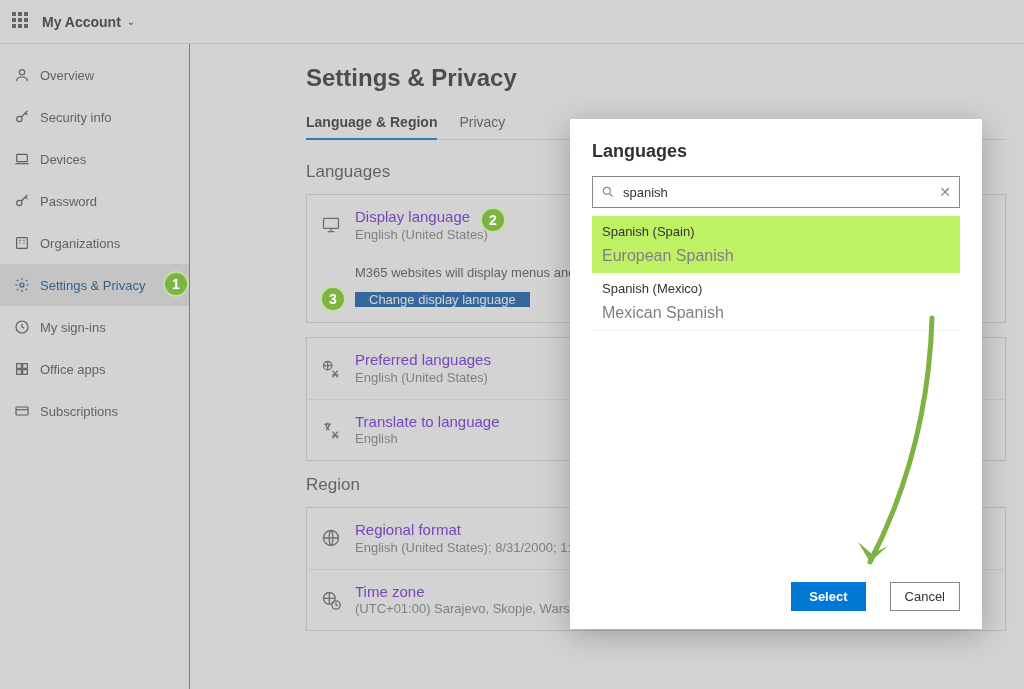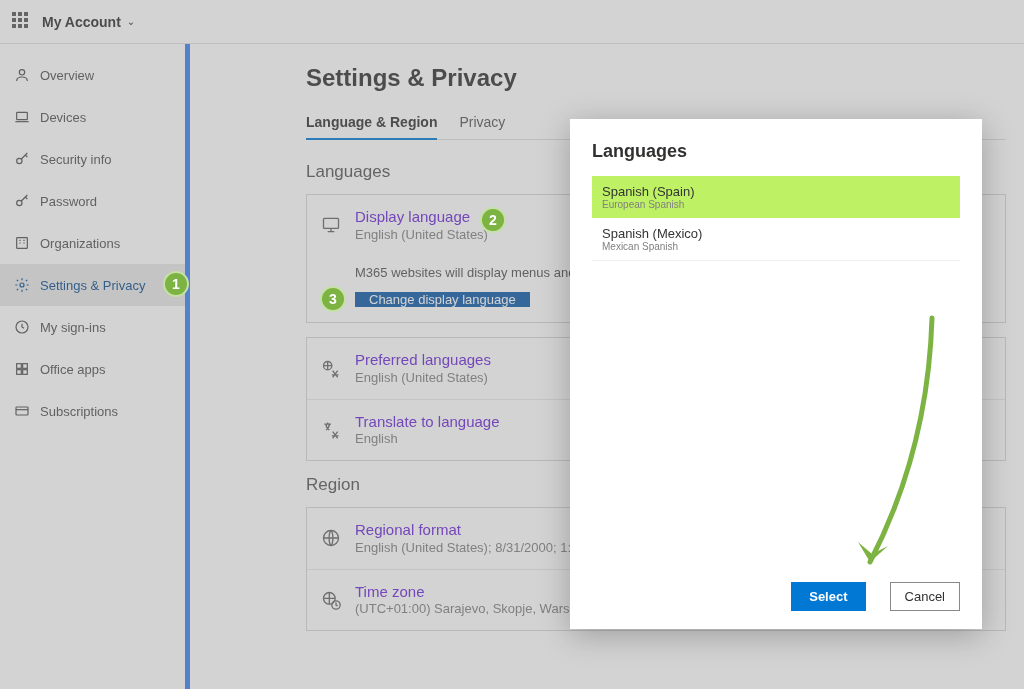--- a/index.html
+++ b/index.html
@@ -8,21 +8,21 @@
   .dim-overlay { position: absolute; inset: 0; background: rgba(128,128,128,0.35); z-index: 50; pointer-events: none; }
   
   
   .header { height: 44px; display: flex; align-items: center; padding: 0 12px; border-bottom: 1px solid #e1e1e1; }
   .waffle { width: 20px; height: 20px; display: grid; grid-template-columns: repeat(3,4px); grid-template-rows: repeat(3,4px); gap: 2px; margin-right: 10px; }
   .waffle span { background: #555; width: 4px; height: 4px; }
   .acct-title { font-size: 14px; color: #323130; font-weight: 600; }
   .chev { margin-left: 6px; font-size: 10px; color: #323130; }
   
   
-  .sidebar { position: absolute; top: 44px; left: 0; width: 190px; bottom: 0; border-right: 5px solid #3b82f6; background: #fff; padding-top: 10px; }
+  .sidebar { position: absolute; top: 44px; left: 0; width: 190px; bottom: 0; border-right: 1px solid #3b82f6; background: #fff; padding-top: 10px; }
   .sb-item { display: flex; align-items: center; height: 42px; padding: 0 14px; font-size: 13px; color: #525150; cursor: pointer; position: relative; }
   .sb-item .icon { width: 16px; height: 16px; margin-right: 10px; stroke: #525150; fill: none; }
   .sb-item.active { background: #e8e8e8; color: #0a4e8f; }
   .sb-item.active .icon { stroke: #0a4e8f; }
   
   
   .main { position: absolute; top: 44px; left: 190px; right: 0; bottom: 0; padding: 20px 0 0 116px; }
   .page-title { font-size: 24px; font-weight: 600; color: #323130; margin-bottom: 22px; }
   .tabs { display: flex; gap: 22px; border-bottom: 1px solid #ddd; margin-bottom: 22px; width: 700px; }
   .tab { font-size: 14px; color: #555; padding-bottom: 8px; cursor: pointer; }
@@ -46,21 +46,21 @@
   
   .modal { position: absolute; top: 119px; left: 570px; width: 412px; height: 510px; background: #fff; box-shadow: 0 6px 30px rgba(0,0,0,0.25); z-index: 100; padding: 22px 22px 18px 22px; display: flex; flex-direction: column; }
   .modal-title { font-size: 18px; font-weight: 600; color: #323130; margin-bottom: 14px; }
   .search-box { display: flex; align-items: center; border: 1px solid #888; height: 32px; padding: 0 8px; margin-bottom: 8px; }
   .search-box svg { width: 14px; height: 14px; stroke: #888; fill: none; }
   .search-box input { flex: 1; border: none; outline: none; font-size: 13px; padding: 0 8px; color: #333; }
   .search-box .clear { font-size: 14px; color: #888; cursor: pointer; }
   .result { padding: 8px 10px; cursor: pointer; }
   .result.sel { background: #bef264; }
   .result .r-title { font-size: 13px; color: #333; }
-  .result .r-sub { font-size: 10px; color: #808080; }
+  .result .r-sub { font-size: 16px; color: #808080; margin-top: 8px; }
   .result-sep { height: 1px; background: #eee; }
   .modal-footer { margin-top: auto; display: flex; justify-content: flex-end; gap: 24px; }
   .btn-select { background: #0078d4; color: #fff; border: none; font-size: 13px; padding: 7px 18px; font-weight: 600; cursor: pointer; }
   .btn-cancel { background: #fff; color: #323130; border: 1px solid #888; font-size: 13px; padding: 6px 14px; cursor: pointer; }
   
   
   .arrow { position: absolute; z-index: 110; pointer-events: none; }
 </style>
 </head>
 <body>
@@ -86,31 +86,31 @@
   <div class="sidebar">
     <div class="sb-item">
       <svg class="icon" viewBox="0 0 24 24" stroke-width="1.8">
           <circle cx="12" cy="8" r="4"></circle>
           <path d="M4 21c0-4 4-6 8-6s8 2 8 6"></path>
         </svg>
       <span>Overview</span>
     </div>
     <div class="sb-item">
       <svg class="icon" viewBox="0 0 24 24" stroke-width="1.8">
+          <circle cx="8" cy="15" r="4"></circle>
+          <path d="M11 12 L20 3 M17 6 L20 9"></path>
+        </svg>
+      <span>Security info</span>
+    </div>
+    <div class="sb-item">
+      <svg class="icon" viewBox="0 0 24 24" stroke-width="1.8">
           <rect x="4" y="5" width="16" height="11" rx="1"></rect>
           <path d="M2 19h20"></path>
         </svg>
       <span>Devices</span>
-    </div>
-    <div class="sb-item">
-      <svg class="icon" viewBox="0 0 24 24" stroke-width="1.8">
-          <circle cx="8" cy="15" r="4"></circle>
-          <path d="M11 12 L20 3 M17 6 L20 9"></path>
-        </svg>
-      <span>Security info</span>
     </div>
     <div class="sb-item">
       <svg class="icon" viewBox="0 0 24 24" stroke-width="1.8">
           <circle cx="8" cy="15" r="4"></circle>
           <path d="M11 12 L20 3 M17 6 L20 9"></path>
         </svg>
       <span>Password</span>
     </div>
     <div class="sb-item">
       <svg class="icon" viewBox="0 0 24 24" stroke-width="1.8">
@@ -231,20 +231,28 @@
 
   <div class="dim-overlay"></div>
 
   <div class="co" style="top:271px; left:163px;">1</div>
   <div class="co" style="top:207px; left:480px;">2</div>
   <div class="co" style="top:286px; left:320px;">3</div>
   <div class="co" style="top:566px; left:795px;">4</div>
 
   <div class="modal">
     <div class="modal-title">Languages</div>
+    <div class="search-box">
+      <svg viewBox="0 0 24 24" stroke-width="2">
+          <circle cx="10" cy="10" r="6"></circle>
+          <path d="M15 15l5 5"></path>
+        </svg>
+      <input type="text" value="spanish" style="">
+      <span class="clear">✕</span>
+    </div>
     <div class="result sel">
       <div class="r-title">Spanish (Spain)</div>
       <div class="r-sub">European Spanish</div>
     </div>
     <div class="result">
       <div class="r-title">Spanish (Mexico)</div>
       <div class="r-sub">Mexican Spanish</div>
     </div>
     <div class="result-sep"></div>
     <div class="modal-footer">

